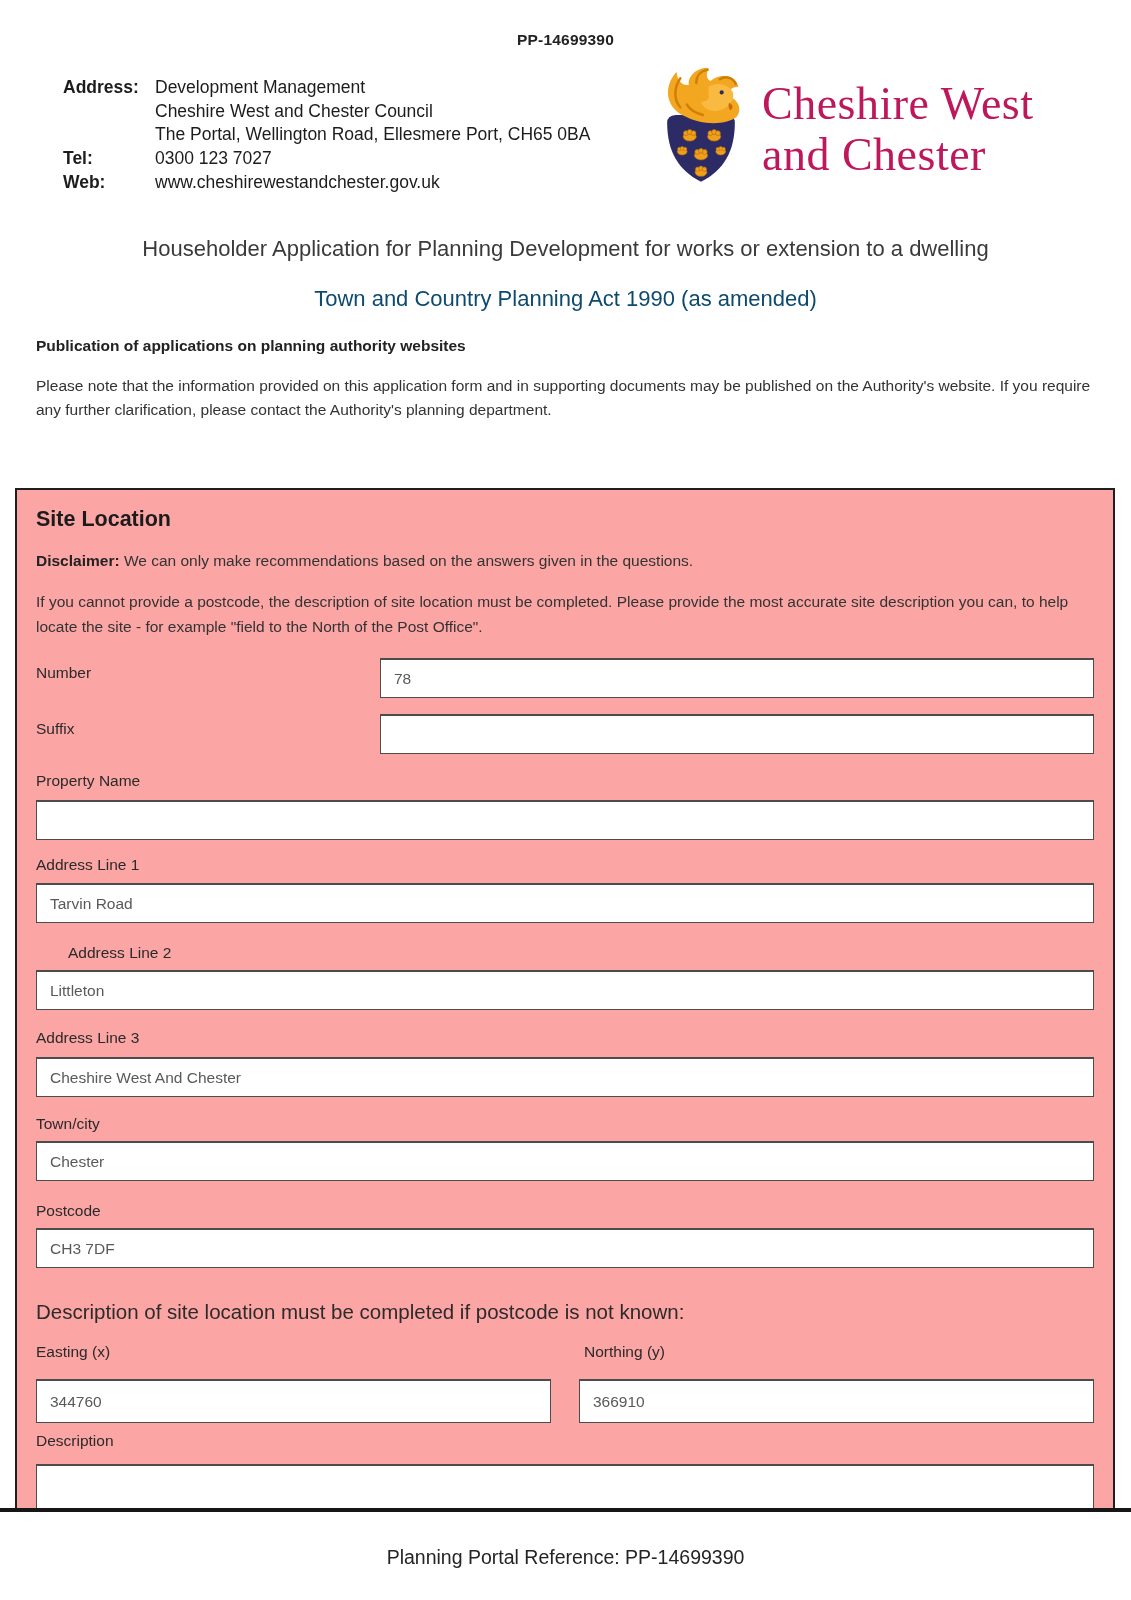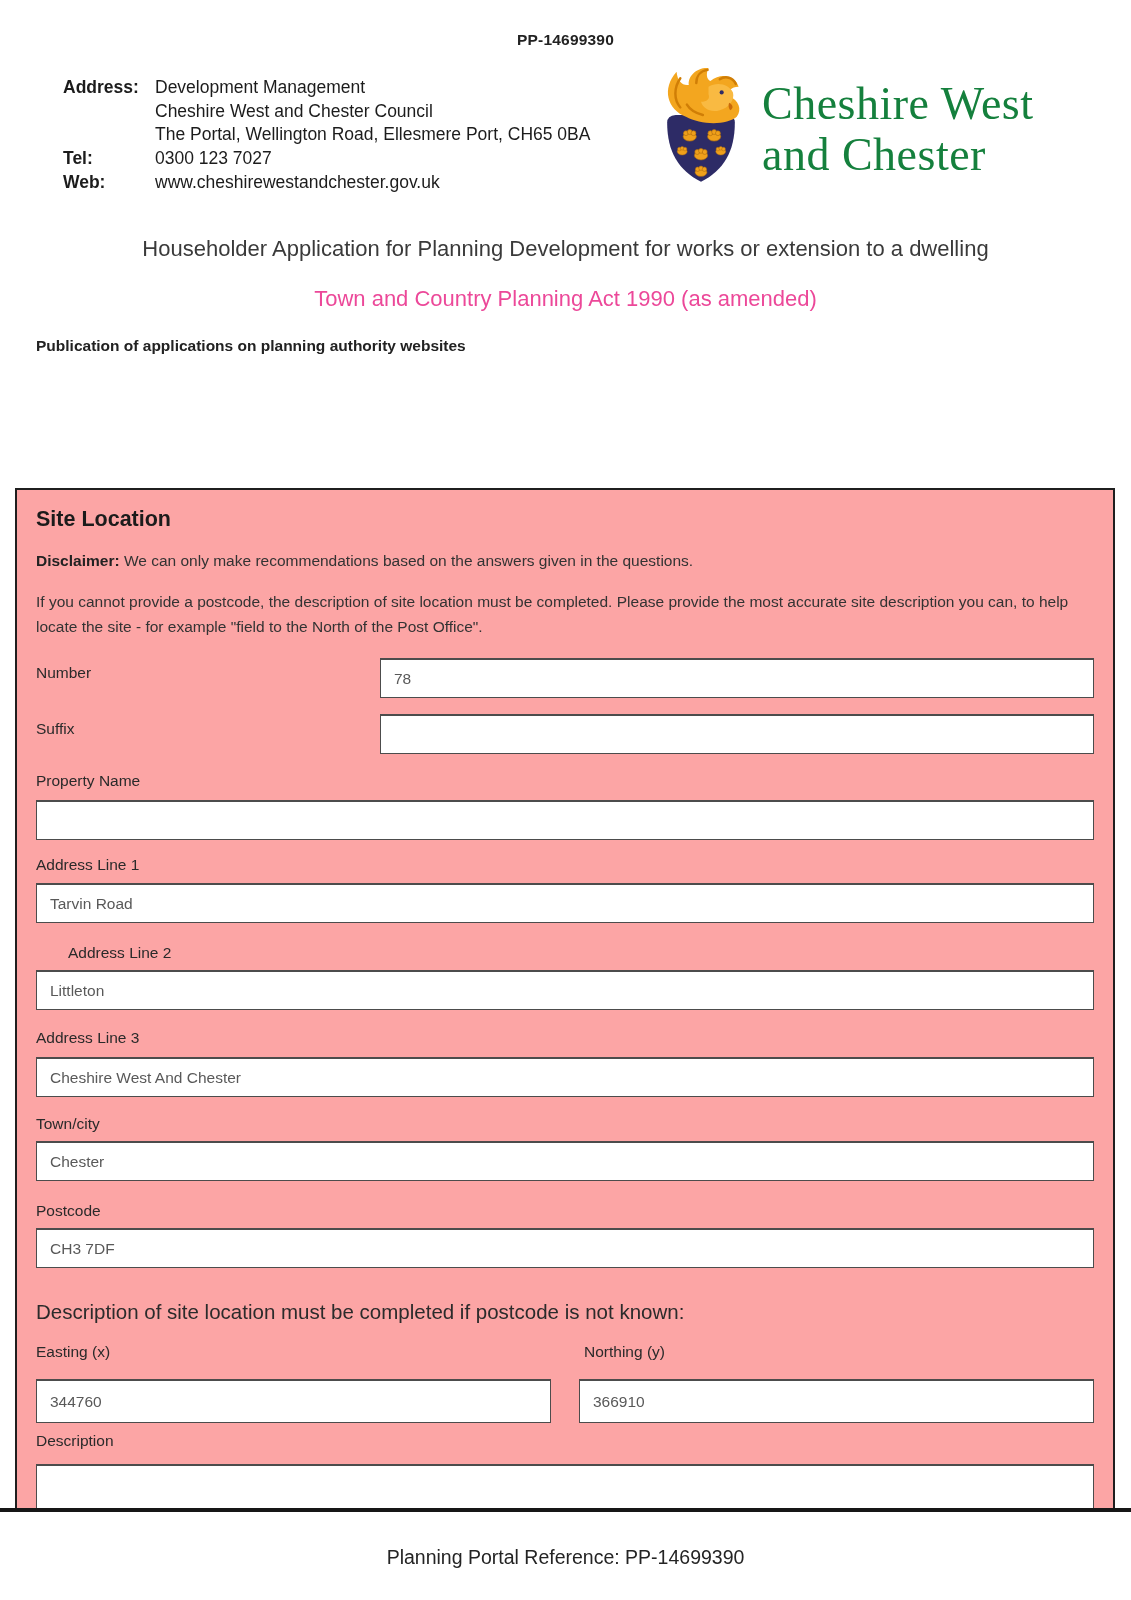--- a/index.html
+++ b/index.html
@@ -17,29 +17,29 @@
 
   
   .contact { top:76px; left:63px; display:grid;
     grid-template-columns:92px auto; column-gap:0;
     font-size:17.5px; line-height:23.7px; color:#1c1c1c; }
   .contact .lbl { font-weight:bold; }
 
   
   .logo { top:64px; left:654px; display:flex; align-items:flex-start; }
   .logo svg { width:94px; height:132px; display:block; }
-  .logo-text { font-family:"Liberation Serif", serif; color:#15803d;
+  .logo-text { font-family:"Liberation Serif", serif; color:#be185d;
     font-size:46px; line-height:51px; margin-left:14px; margin-top:14px;
     letter-spacing:0.5px; }
 
   
   .title-main { top:236px; left:0; width:100%; text-align:center;
     font-size:22px; color:#3a3a3a; }
   .title-act  { top:286px; left:0; width:100%; text-align:center;
-    font-size:22px; color:#ec4899; }
+    font-size:22px; color:#0c4a6e; }
 
   .pub-head { top:337px; left:36px; font-size:15.5px; font-weight:bold; color:#222; }
   .pub-body { top:374px; left:36px; width:1062px; font-size:15.5px;
     line-height:24px; color:#333; }
 
   
   .main-box { top:488px; left:15px; width:1100px; height:1020px;
     border:2px solid #1f1f1f; border-bottom:none; overflow:hidden;
     background:#fca5a5; }
   .sl-head { top:17px; left:19px; font-size:21.5px; font-weight:bold; color:#1b1b1b; }
@@ -144,20 +144,21 @@
     <div class="logo-text">
       <div>Cheshire West</div>
       <div>and Chester</div>
     </div>
   </div>
 
   <div class="abs title-main">Householder Application for Planning Development for works or extension to a dwelling</div>
   <div class="abs title-act">Town and Country Planning Act 1990 (as amended)</div>
 
   <div class="abs pub-head">Publication of applications on planning authority websites</div>
+  <div class="abs pub-body">Please note that the information provided on this application form and in supporting documents may be published on the Authority's website. If you require any further clarification, please contact the Authority's planning department.</div>
 
   <div class="abs main-box">
 
     <div class="abs sl-head">Site Location</div>
 
     <div class="abs sl-disc">
       <b>Disclaimer:</b><span> We can only make recommendations based on the answers given in the questions.</span>
     </div>
 
     <div class="abs sl-intro">If you cannot provide a postcode, the description of site location must be completed. Please provide the most accurate site description you can, to help locate the site - for example "field to the North of the Post Office".</div>

